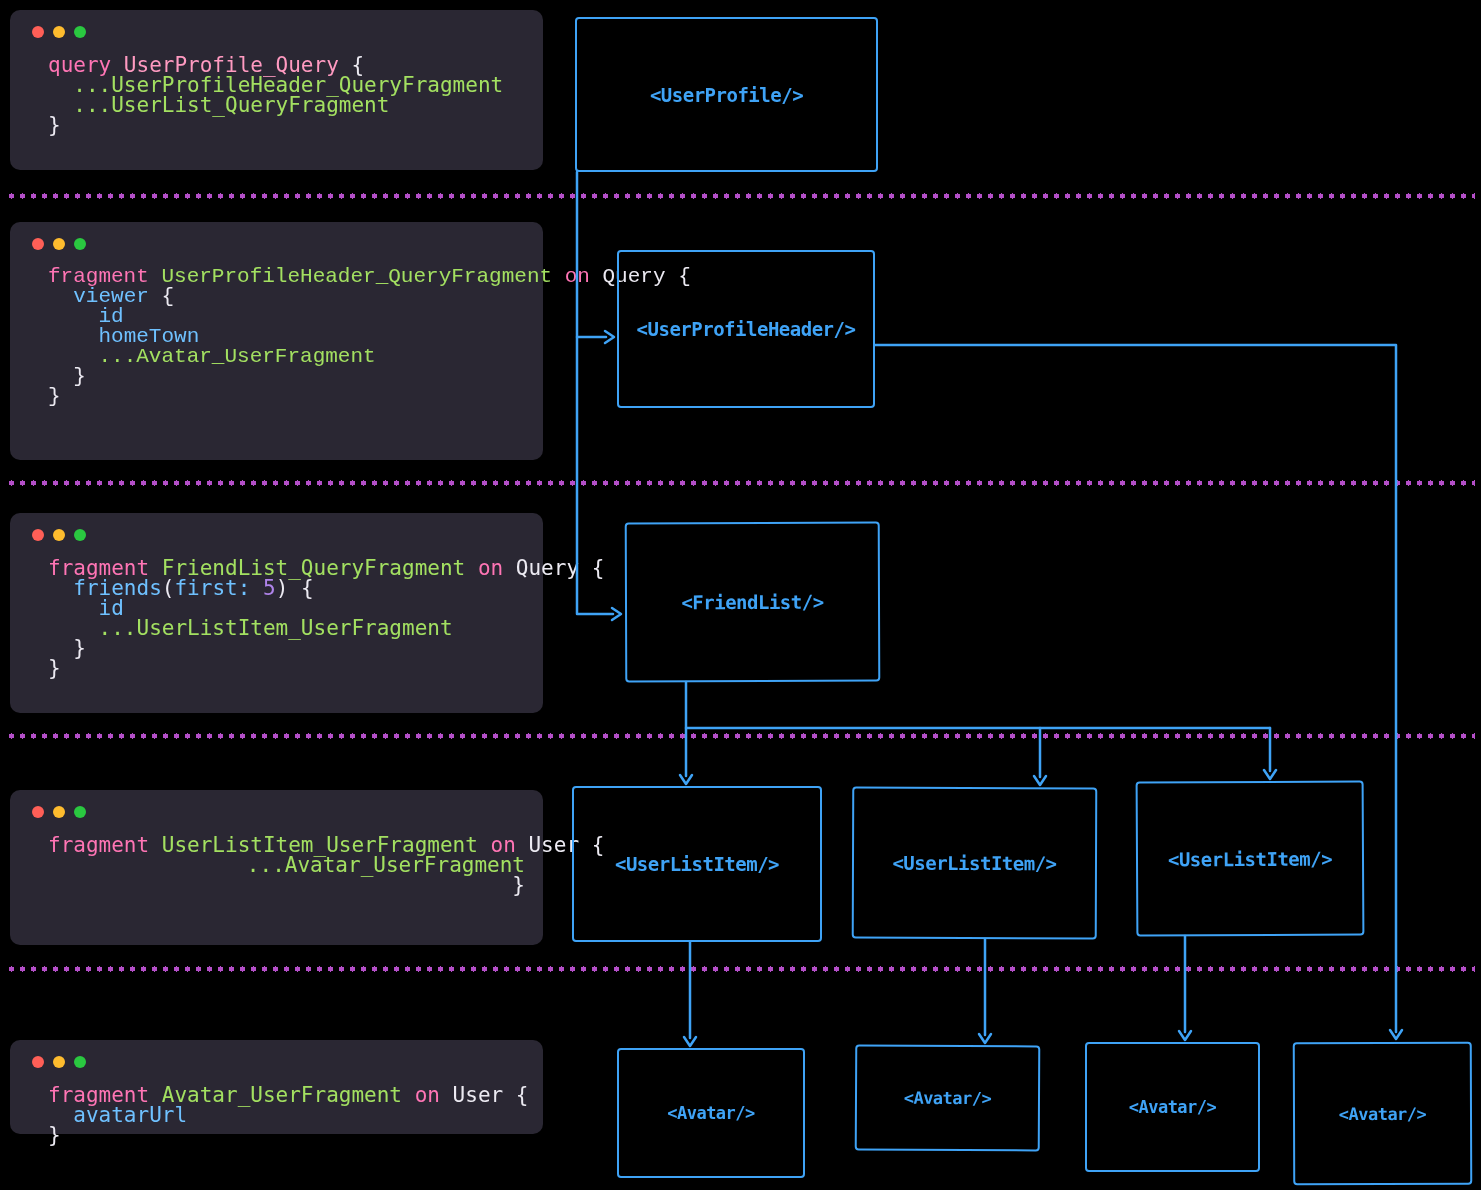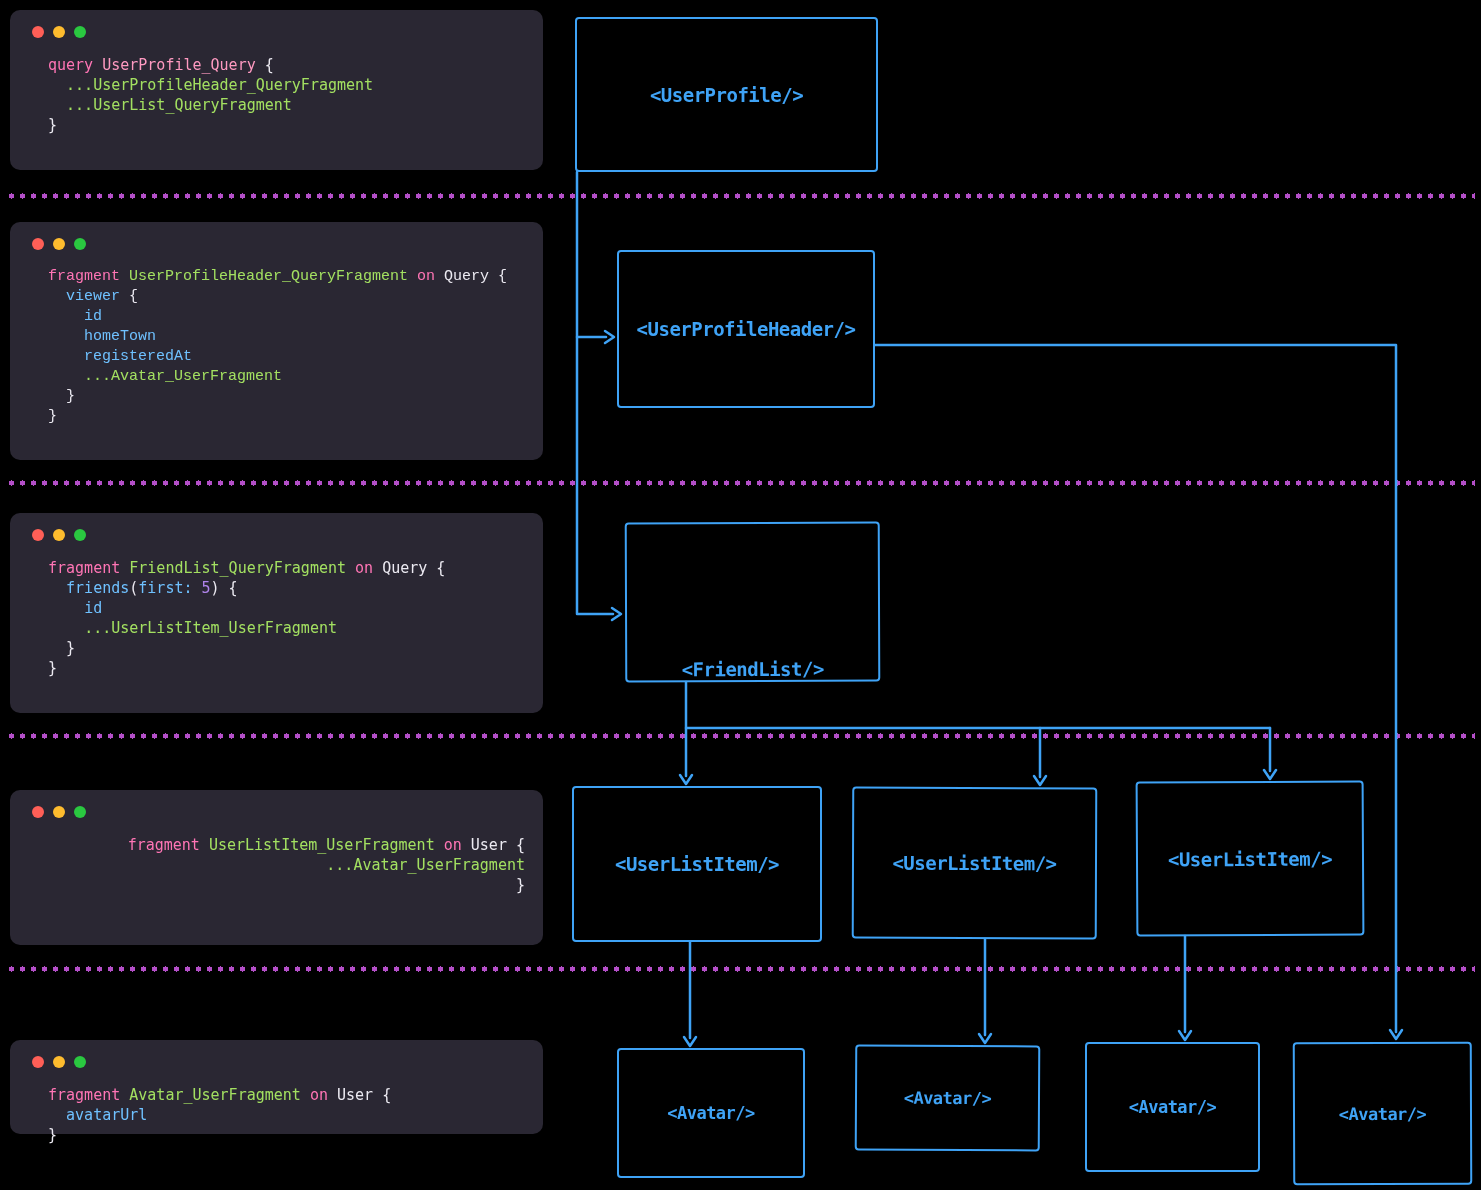--- a/index.html
+++ b/index.html
@@ -23,21 +23,21 @@
   #panel-2{top:513px;height:200px;}
   #panel-3{top:790px;height:155px;text-align:right;}
   #panel-4{top:1040px;height:94px;}
 
   .traffic{display:flex;gap:9px;margin-left:4px;}
   .dot{width:12px;height:12px;border-radius:50%;display:inline-block;}
   .dot.red{background:var(--light-red,#ff5f57);}
   .dot.yellow{background:var(--light-yellow,#febc2e);}
   .dot.green{background:var(--light-green,#2ac840);}
 
-  .code{margin:17px 0 0 20px;font-size:15px;line-height:20px;}
+  .code{margin:17px 0 0 20px;font-size:21px;line-height:20px;}
   .code-line{white-space:pre;}
   .tok-kw{color:var(--tok-kw,#ff75b5);}
   .tok-op{color:var(--tok-op,#ff9ac1);}
   .tok-fr{color:var(--tok-fr,#a3e061);}
   .tok-fl{color:var(--tok-fl,#6fc1ff);}
   .tok-nu{color:var(--tok-nu,#b084eb);}
   .tok-pl{color:var(--tok-pl,#eceaf2);}
 
   
   .sep{
@@ -55,21 +55,21 @@
     position:absolute;box-sizing:border-box;
     border:2.5px solid var(--component,#3fa3f6);
     border-radius:4px;
     display:flex;align-items:center;justify-content:center;
     color:var(--component,#3fa3f6);
     font-weight:bold;font-size:19px;letter-spacing:-0.5px;
   }
   .cbox.small{font-size:17px;}
   #b-userprofile {left:575px;top:17px;  width:303px;height:155px;}
   #b-header      {left:617px;top:250px; width:258px;height:158px;}
-  #b-friendlist  {left:625px;top:522px; width:255px;height:160px;transform:rotate(-0.2deg);align-items:flex-end;}
+  #b-friendlist  {left:625px;top:522px; width:255px;height:160px;transform:rotate(-0.2deg);}
   #b-uli1        {left:572px;top:786px; width:250px;height:156px;}
   #b-uli2        {left:852px;top:787px; width:245px;height:152px;transform:rotate(0.2deg);}
   #b-uli3        {left:1136px;top:781px;width:228px;height:155px;transform:rotate(-0.3deg);}
   #b-av1         {left:617px;top:1048px;width:188px;height:130px;}
   #b-av2         {left:855px;top:1045px;width:185px;height:106px;transform:rotate(0.3deg);}
   #b-av3         {left:1085px;top:1042px;width:175px;height:130px;}
   #b-av4         {left:1293px;top:1042px;width:179px;height:143px;transform:rotate(-0.2deg);}
 
   
   #arrows{position:absolute;left:0;top:0;pointer-events:none;}
@@ -106,21 +106,20 @@
     <div class="traffic">
       <span class="dot red"></span>
       <span class="dot yellow"></span>
       <span class="dot green"></span>
     </div>
     <div class="code">
         <div class="code-line"><span class="tok-kw">fragment </span><span class="tok-fr">UserProfileHeader_QueryFragment</span><span class="tok-kw"> on </span><span class="tok-pl">Query</span><span class="tok-pl"> {</span></div>
         <div class="code-line"><span class="tok-pl">  </span><span class="tok-fl">viewer</span><span class="tok-pl"> {</span></div>
         <div class="code-line"><span class="tok-pl">    </span><span class="tok-fl">id</span></div>
         <div class="code-line"><span class="tok-pl">    </span><span class="tok-fl">homeTown</span></div>
-        <div class="code-line"><span class="tok-pl">    </span><span class="tok-fl">registeredAt</span></div>
         <div class="code-line"><span class="tok-pl">    </span><span class="tok-fr">...Avatar_UserFragment</span></div>
         <div class="code-line"><span class="tok-pl">  }</span></div>
         <div class="code-line"><span class="tok-pl">}</span></div>
       </div>
   </div>
 
   <div class="panel" id="panel-2">
     <div class="traffic">
       <span class="dot red"></span>
       <span class="dot yellow"></span>

